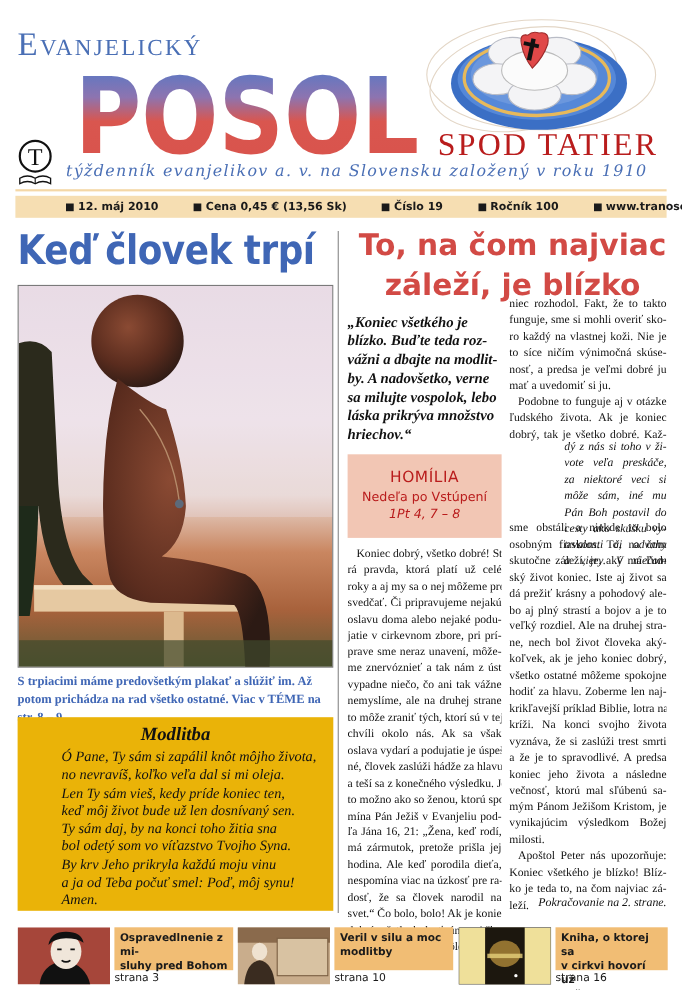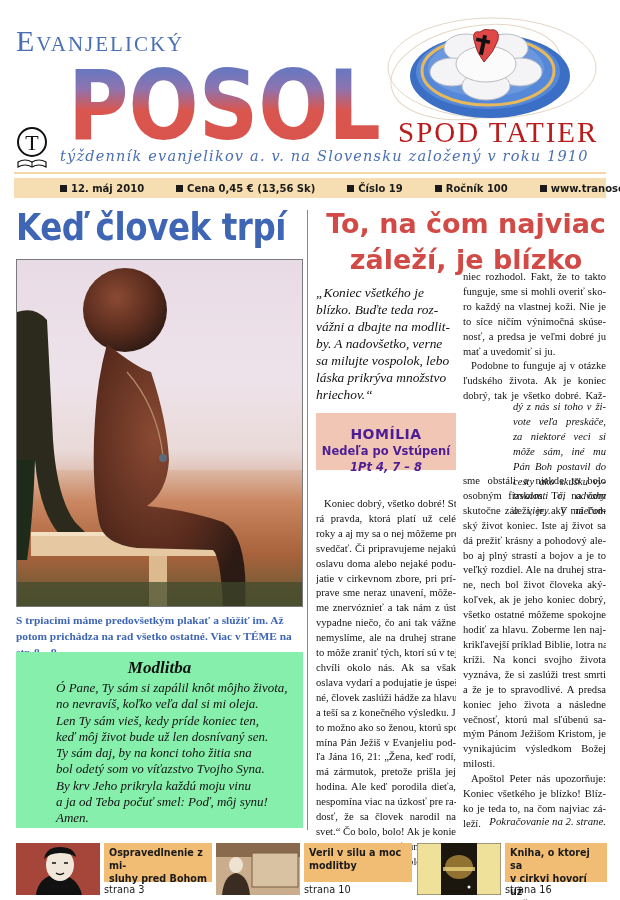--- a/index.html
+++ b/index.html
@@ -63,46 +63,46 @@
   .photo svg { position: absolute; left: 0; top: 0; }
 
   .caption {
     position: absolute; left: 16px; top: 612px; width: 290px;
     font-family: "Liberation Serif", serif; font-weight: bold; color: #3f66b5;
     font-size: 11.4px; line-height: 16px;
   }
 
   .prayer {
     position: absolute; left: 16px; top: 652px; width: 287px; height: 176px;
-    background: #86efac; padding: 6px 0 0 40px;
+    background: #eab308; padding: 6px 0 0 40px;
   }
   .prayer-title {
     font-family: "Liberation Serif", serif; font-style: italic; font-weight: bold;
     font-size: 17px; text-align: center; margin-left: -40px; margin-bottom: 2px; color: #111;
   }
   .prayer-line {
     font-family: "Liberation Serif", serif; font-style: italic;
     font-size: 13px; line-height: 16.3px; color: #111; white-space: nowrap;
   }
 
   
   .right-headline {
     position: absolute; left: 316px; top: 206px; width: 300px; text-align: center;
     font-family: "DejaVu Sans", sans-serif; font-weight: bold; color: #d24a45;
     font-size: 27px; line-height: 36px;
   }
   .quote {
     position: absolute; left: 316px; top: 284px; width: 142px;
-    font-family: "Liberation Serif", serif; font-style: italic; font-weight: normal;
+    font-family: "Liberation Serif", serif; font-style: italic; font-weight: bold;
     font-size: 13.4px; line-height: 17px; color: #111;
   }
   .homily {
-    position: absolute; left: 316px; top: 413px; width: 140px; height: 57px;
+    position: absolute; left: 316px; top: 413px; width: 140px; height: 76px;
     background: #f2c6b4; text-align: center; padding-top: 12px;
-    font-family: "DejaVu Sans", sans-serif; color: #4c1d95; font-weight: bold;
+    font-family: "DejaVu Sans", sans-serif; color: #b91c1c;
   }
   .homily .h1 { font-size: 14px; letter-spacing: 0.5px; line-height: 18px; }
   .homily .h2 { font-size: 11.5px; line-height: 16px; }
   .homily .h3 { font-size: 11.5px; font-style: italic; line-height: 16px; }
 
   .body-text {
     font-family: "Liberation Serif", serif; font-size: 10.6px; line-height: 14.9px;
     color: #111; text-align: justify;
   }
   .body-text .ln { display: block; white-space: nowrap; overflow: hidden; text-align-last: justify; }

